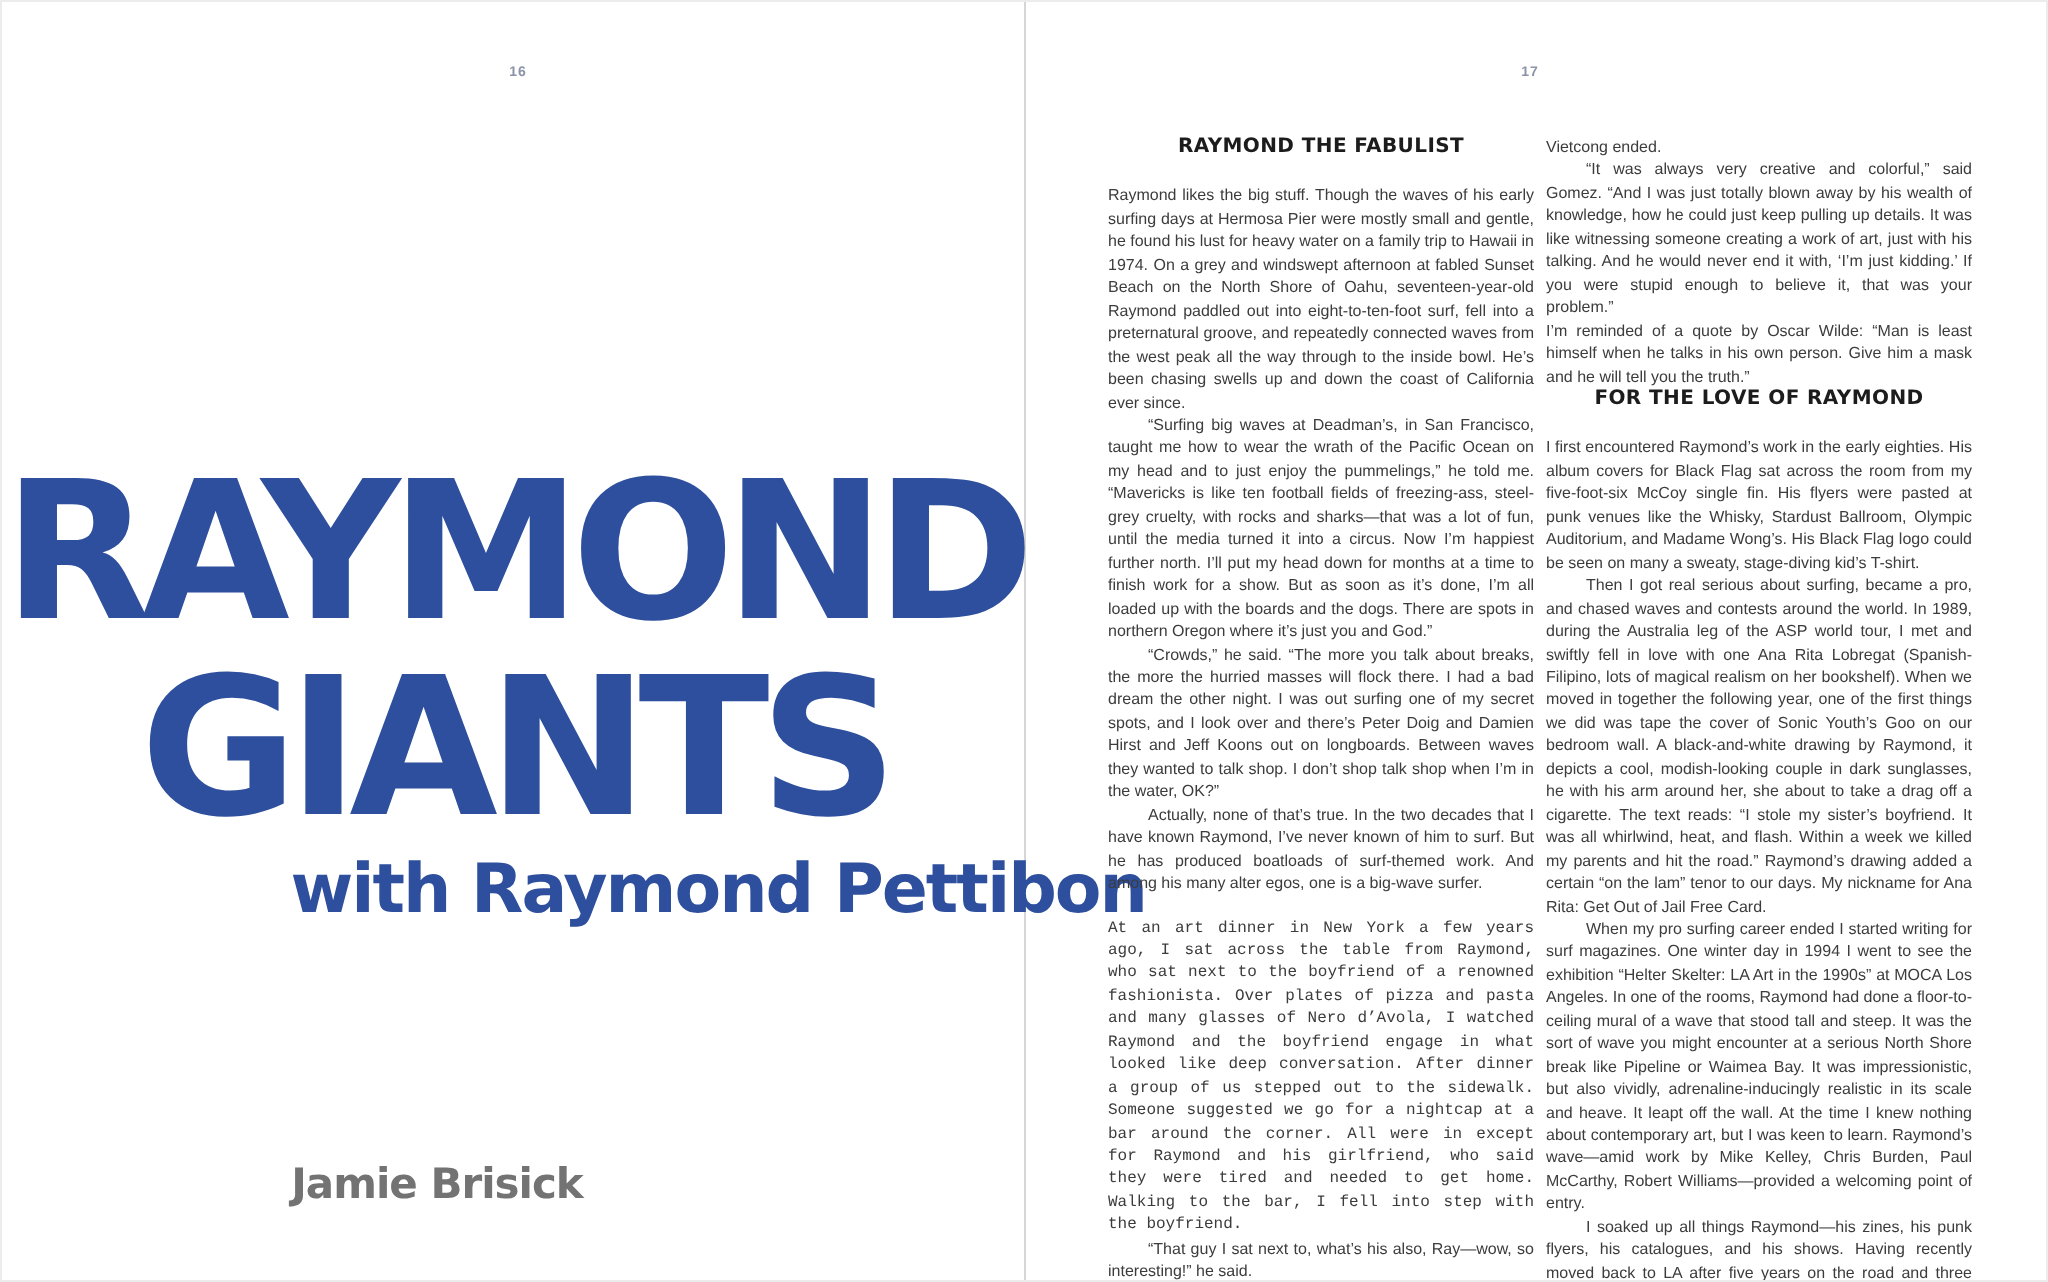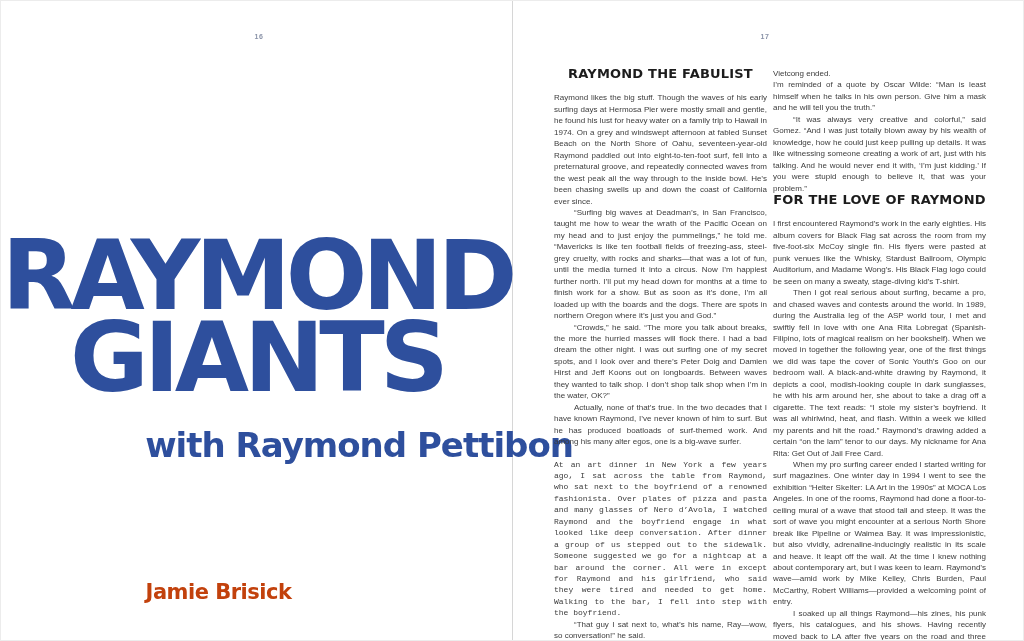--- a/index.html
+++ b/index.html
@@ -43,40 +43,40 @@
     text-align: center;
     color: #2e4f9d;
     font-family: "DejaVu Sans", sans-serif;
     font-weight: 800;
     font-size: 96px;
     line-height: 90px;
     letter-spacing: -5px;
     white-space: nowrap;
   }
   .title-line.l1 { top: 230px; }
-  .title-line.l2 { top: 312px; }
+  .title-line.l2 { top: 328px; }
   .subtitle {
     position: absolute;
     left: 0;
     top: 424px;
     width: 572px;
     text-align: right;
     color: #2e4f9d;
     font-family: "DejaVu Sans", sans-serif;
     font-weight: 800;
     font-size: 34px;
     letter-spacing: -1px;
   }
   .byline {
     position: absolute;
     left: 0;
     top: 579px;
     width: 435px;
     text-align: center;
-    color: #c2410c;
+    color: #737373;
     font-family: "DejaVu Sans", sans-serif;
     font-weight: 800;
     font-size: 21px;
     letter-spacing: -0.5px;
   }
 
   
   .col {
     position: absolute;
     top: 67px;
@@ -84,21 +84,21 @@
     text-align: justify;
     font-size: 8px;
     line-height: 11.45px;
     color: #3c3c3c;
     hyphens: auto;
   }
   .col.c1 { left: 553px; }
   .col.c2 { left: 772px; }
   .col-heading {
     font-family: "DejaVu Sans", sans-serif;
-    font-size: 13px;
+    font-size: 10px;
     font-weight: bold;
     color: #1c1c1c;
     text-align: center;
     letter-spacing: 0.2px;
     margin: 0 0 13px 0;
   }
   .col .col-heading:not(:first-child) { }
   .body-para { margin: 0; }
   .body-para.indent { text-indent: 20px; }
   .body-para.spaced { margin-top: 11px; font-family: Liberation Mono, monospace; }
@@ -120,28 +120,28 @@
 
   <div>
     <div class="page-number right">17</div>
     <div class="col c1">
         <div class="col-heading">RAYMOND THE FABULIST</div>
         <p class="body-para">Raymond likes the big stuff. Though the waves of his early surfing days at Hermosa Pier were mostly small and gentle, he found his lust for heavy water on a family trip to Hawaii in 1974. On a grey and windswept afternoon at fabled Sunset Beach on the North Shore of Oahu, seventeen-year-old Raymond paddled out into eight-to-ten-foot surf, fell into a preternatural groove, and repeatedly connected waves from the west peak all the way through to the inside bowl. He’s been chasing swells up and down the coast of California ever since.</p>
         <p class="body-para indent">“Surfing big waves at Deadman’s, in San Francisco, taught me how to wear the wrath of the Pacific Ocean on my head and to just enjoy the pummelings,” he told me. “Mavericks is like ten football fields of freezing-ass, steel-grey cruelty, with rocks and sharks—that was a lot of fun, until the media turned it into a circus. Now I’m happiest further north. I’ll put my head down for months at a time to finish work for a show. But as soon as it’s done, I’m all loaded up with the boards and the dogs. There are spots in northern Oregon where it’s just you and God.”</p>
         <p class="body-para indent">“Crowds,” he said. “The more you talk about breaks, the more the hurried masses will flock there. I had a bad dream the other night. I was out surfing one of my secret spots, and I look over and there’s Peter Doig and Damien Hirst and Jeff Koons out on longboards. Between waves they wanted to talk shop. I don’t shop talk shop when I’m in the water, OK?”</p>
         <p class="body-para indent">Actually, none of that’s true. In the two decades that I have known Raymond, I’ve never known of him to surf. But he has produced boatloads of surf-themed work. And among his many alter egos, one is a big-wave surfer.</p>
         <p class="body-para spaced">At an art dinner in New York a few years ago, I sat across the table from Raymond, who sat next to the boyfriend of a renowned fashionista. Over plates of pizza and pasta and many glasses of Nero d’Avola, I watched Raymond and the boyfriend engage in what looked like deep conversation. After dinner a group of us stepped out to the sidewalk. Someone suggested we go for a nightcap at a bar around the corner. All were in except for Raymond and his girlfriend, who said they were tired and needed to get home. Walking to the bar, I fell into step with the boyfriend.</p>
-        <p class="body-para indent">“That guy I sat next to, what’s his name, Ray—wow, so conversation!” he said.</p>
+        <p class="body-para indent">“That guy I sat next to, what’s his also, Ray—wow, so interesting!” he said.</p>
         <p class="body-para indent">“How so?” I five.</p>
         <p class="body-para indent">“He’s a dog breeder. He breeds pit bulls. Pit bulls that fight to the death in these highly-illegal dogfights. There’s this whole underground culture. Apparently he’s one of the top breeders.”</p>
       </div>
     <div class="col c2">
         <p class="body-para">Vietcong ended.</p>
+        <p class="body-para indent">“It was always very creative and colorful,” said Gomez. “And I was just totally blown away by his wealth of knowledge, how he could just keep pulling up details. It was like witnessing someone creating a work of art, just with his talking. And he would never end it with, ‘I’m just kidding.’ If you were stupid enough to believe it, that was your problem.”</p>
         <p class="body-para">I’m reminded of a quote by Oscar Wilde: “Man is least himself when he talks in his own person. Give him a mask and he will tell you the truth.”</p>
-        <p class="body-para indent">“It was always very creative and colorful,” said Gomez. “And I was just totally blown away by his wealth of knowledge, how he could just keep pulling up details. It was like witnessing someone creating a work of art, just with his talking. And he would never end it with, ‘I’m just kidding.’ If you were stupid enough to believe it, that was your problem.”</p>
         <div class="col-heading">FOR THE LOVE OF RAYMOND</div>
         <p class="body-para">I first encountered Raymond’s work in the early eighties. His album covers for Black Flag sat across the room from my five-foot-six McCoy single fin. His flyers were pasted at punk venues like the Whisky, Stardust Ballroom, Olympic Auditorium, and Madame Wong’s. His Black Flag logo could be seen on many a sweaty, stage-diving kid’s T-shirt.</p>
         <p class="body-para indent">Then I got real serious about surfing, became a pro, and chased waves and contests around the world. In 1989, during the Australia leg of the ASP world tour, I met and swiftly fell in love with one Ana Rita Lobregat (Spanish-Filipino, lots of magical realism on her bookshelf). When we moved in together the following year, one of the first things we did was tape the cover of Sonic Youth’s Goo on our bedroom wall. A black-and-white drawing by Raymond, it depicts a cool, modish-looking couple in dark sunglasses, he with his arm around her, she about to take a drag off a cigarette. The text reads: “I stole my sister’s boyfriend. It was all whirlwind, heat, and flash. Within a week we killed my parents and hit the road.” Raymond’s drawing added a certain “on the lam” tenor to our days. My nickname for Ana Rita: Get Out of Jail Free Card.</p>
         <p class="body-para indent">When my pro surfing career ended I started writing for surf magazines. One winter day in 1994 I went to see the exhibition “Helter Skelter: LA Art in the 1990s” at MOCA Los Angeles. In one of the rooms, Raymond had done a floor-to-ceiling mural of a wave that stood tall and steep. It was the sort of wave you might encounter at a serious North Shore break like Pipeline or Waimea Bay. It was impressionistic, but also vividly, adrenaline-inducingly realistic in its scale and heave. It leapt off the wall. At the time I knew nothing about contemporary art, but I was keen to learn. Raymond’s wave—amid work by Mike Kelley, Chris Burden, Paul McCarthy, Robert Williams—provided a welcoming point of entry.</p>
         <p class="body-para indent">I soaked up all things Raymond—his zines, his punk flyers, his catalogues, and his shows. Having recently moved back to LA after five years on the road and three years in Sydney, I was suffering from a bad case of you can’t go home again. Raymond’s artwork had been a constant. It was there in my former, pimply self, and it was here in this new self that I was trying to invent and fit into.</p>
       </div>
   </div>
 
 </div>
 

